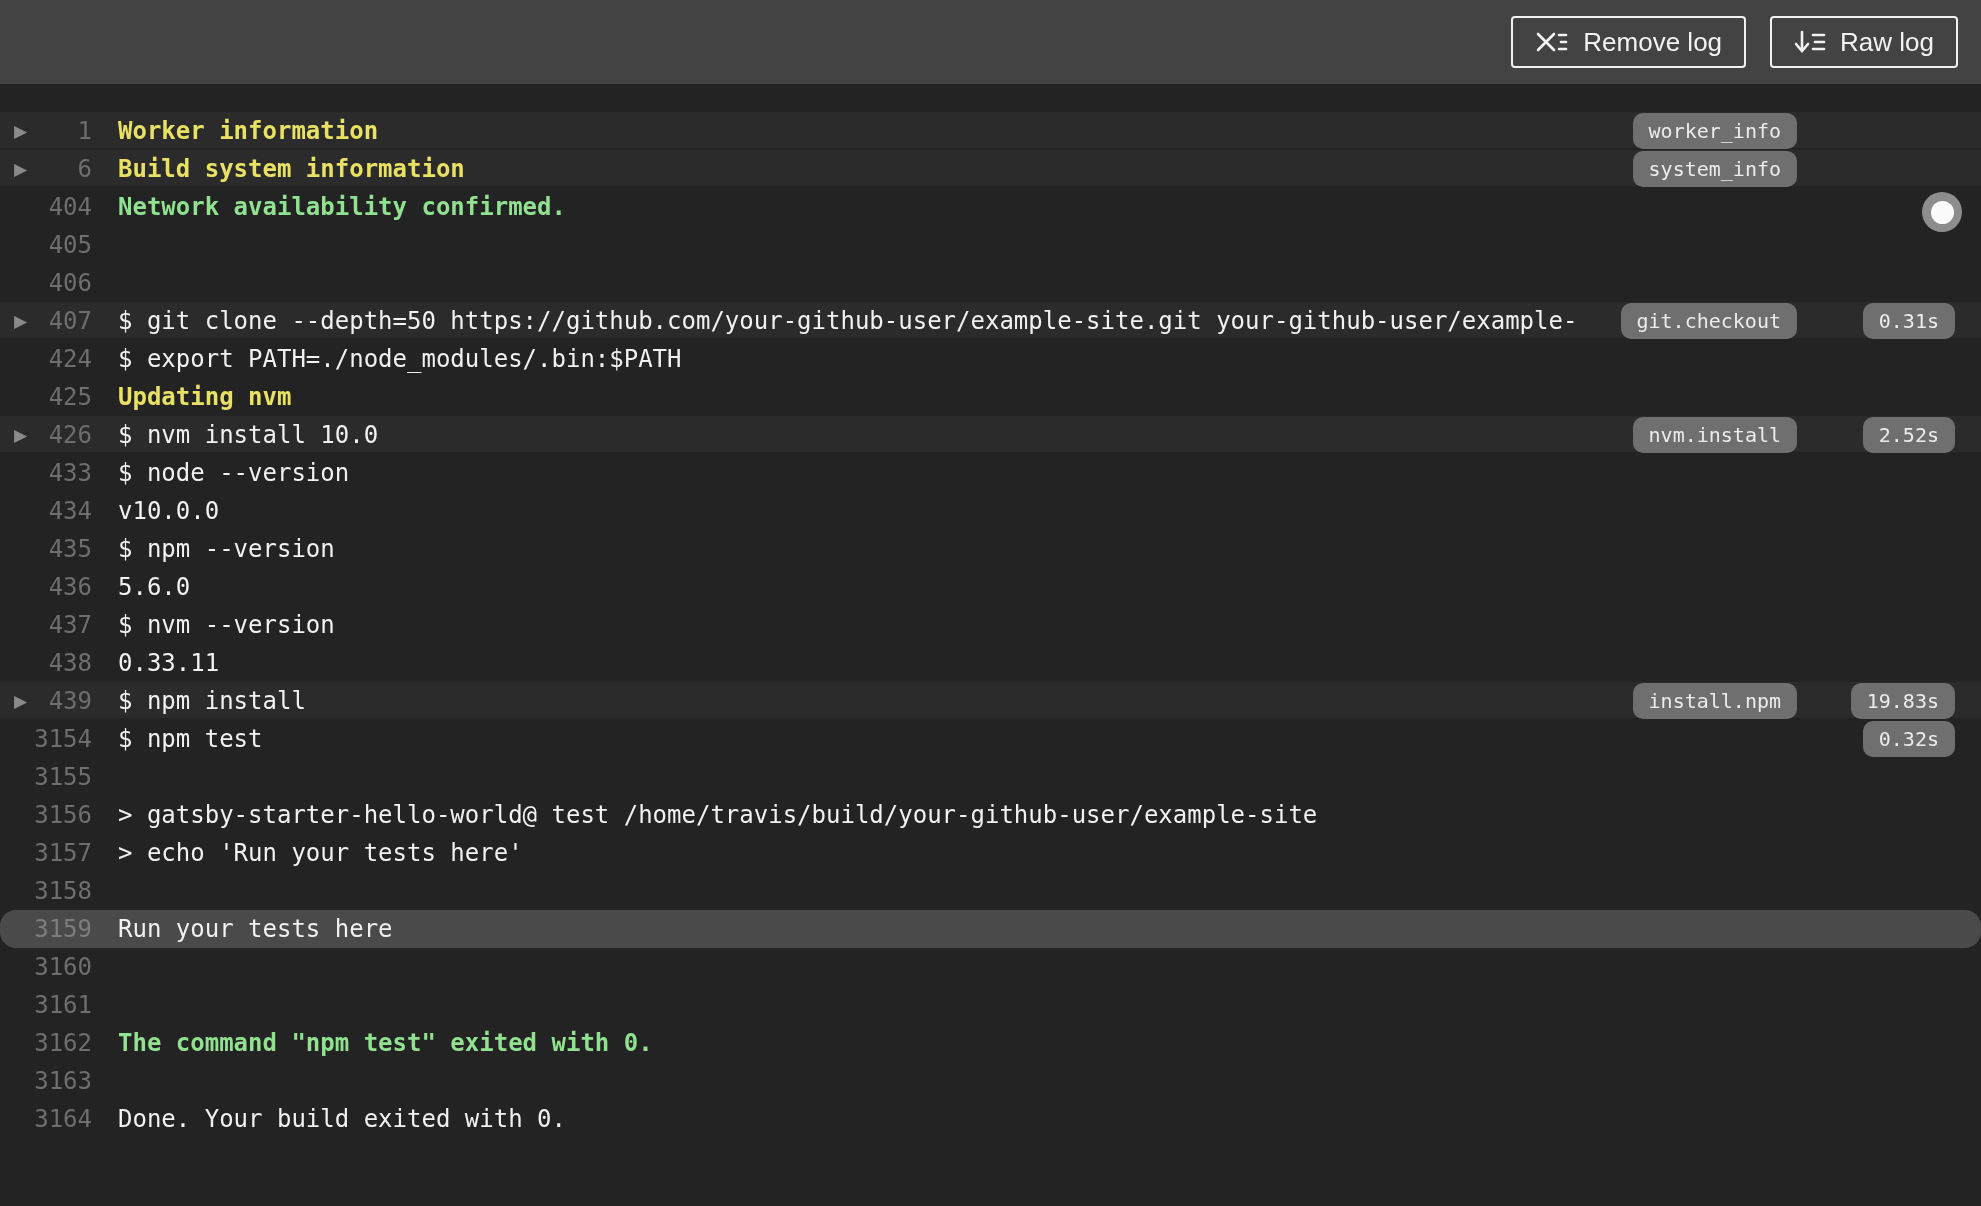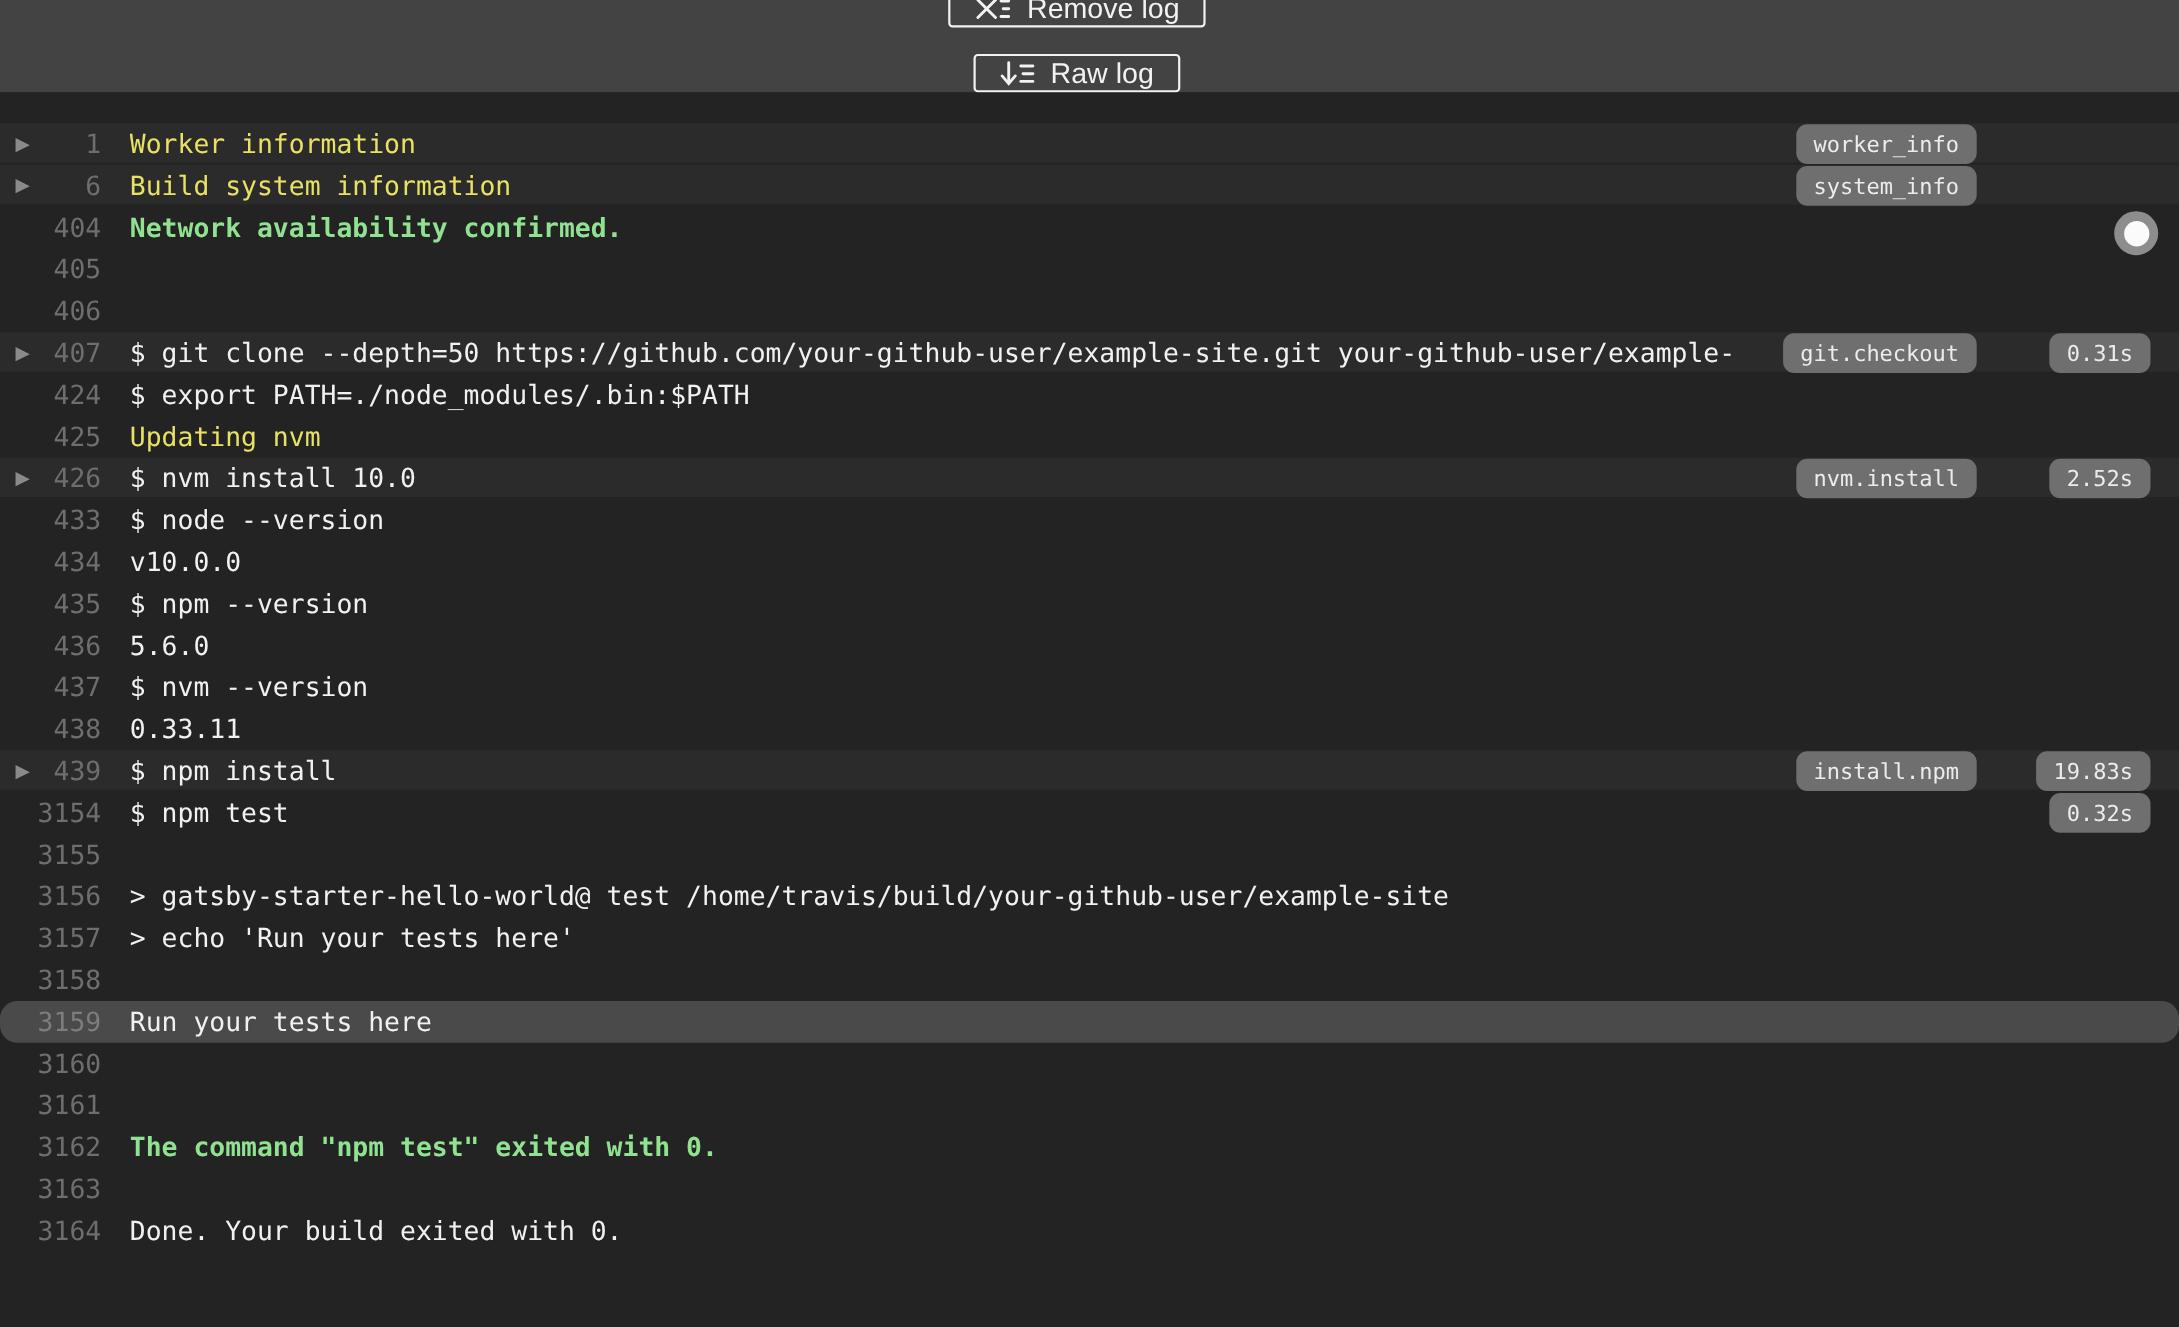--- a/index.html
+++ b/index.html
@@ -21,21 +21,21 @@
   html,body{margin:0;padding:0;}
   body{
     width:1981px;height:1206px;overflow:hidden;
     background:var(--log-bg);
     font-family:"Liberation Sans", sans-serif;
   }
   
   .topbar{
     height:84px;background:var(--topbar-bg);
     display:flex;justify-content:flex-end;align-items:center;
-    gap:24px;padding-right:23px;flex-direction:column;
+    gap:24px;padding-right:23px;
   }
   .tb-btn{
     display:flex;align-items:center;gap:14px;
     height:52px;padding:0 22px;
     background:transparent;border:2px solid var(--button-fg);border-radius:4px;
     color:var(--button-fg);font-size:26px;font-family:"Liberation Sans",sans-serif;
     cursor:pointer;
   }
   .tb-btn svg{display:block;}
   
@@ -64,21 +64,21 @@
   }
   .num{
     flex:none;width:92px;text-align:right;
     color:var(--line-number);cursor:pointer;text-decoration:none;
   }
   .row.highlight .num{color:#7d7d7d;}
   .text{
     flex:1;margin-left:26px;color:var(--text);
     overflow:hidden;
   }
-  .row.title .text{color:var(--fold-title);font-weight:normal;}
+  .row.title .text{color:var(--fold-title);font-weight:bold;}
   .row.success .text{color:var(--success);font-weight:bold;}
   .badge{
     flex:none;
     background:var(--badge-bg);color:var(--badge-text);
     font-size:20px;line-height:1;
     padding:8px 16px;border-radius:10px;text-align:center;
   }
   .time-slot{
     flex:none;width:158px;
     display:flex;justify-content:flex-end;align-items:center;

